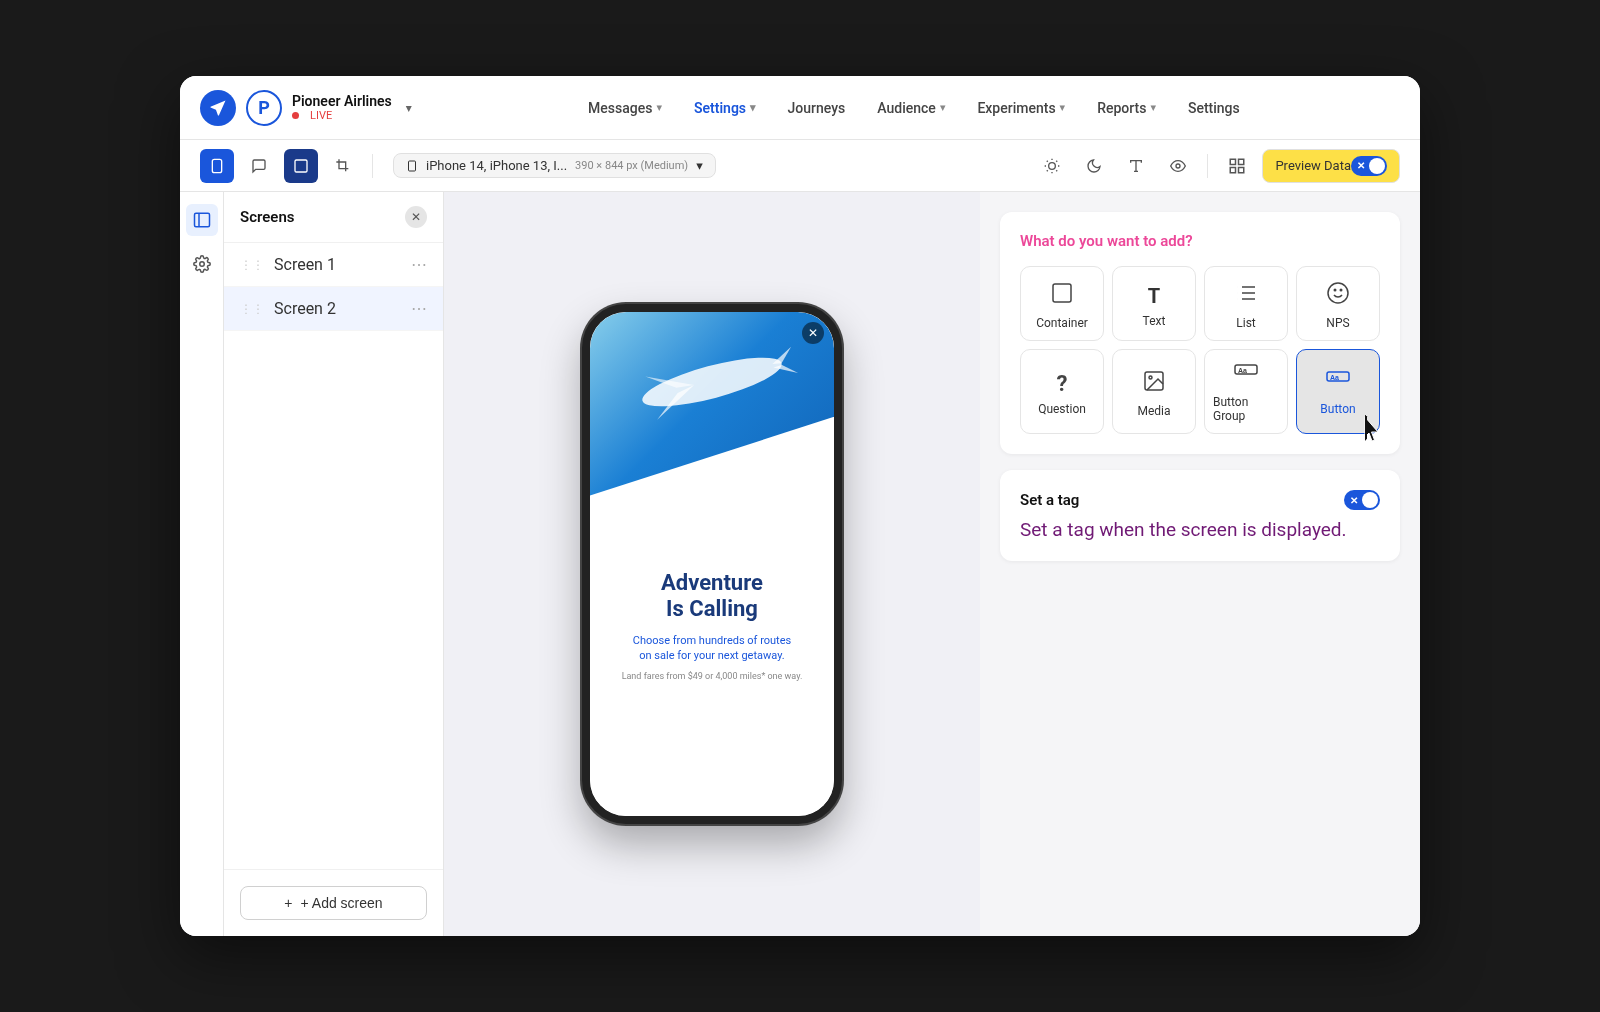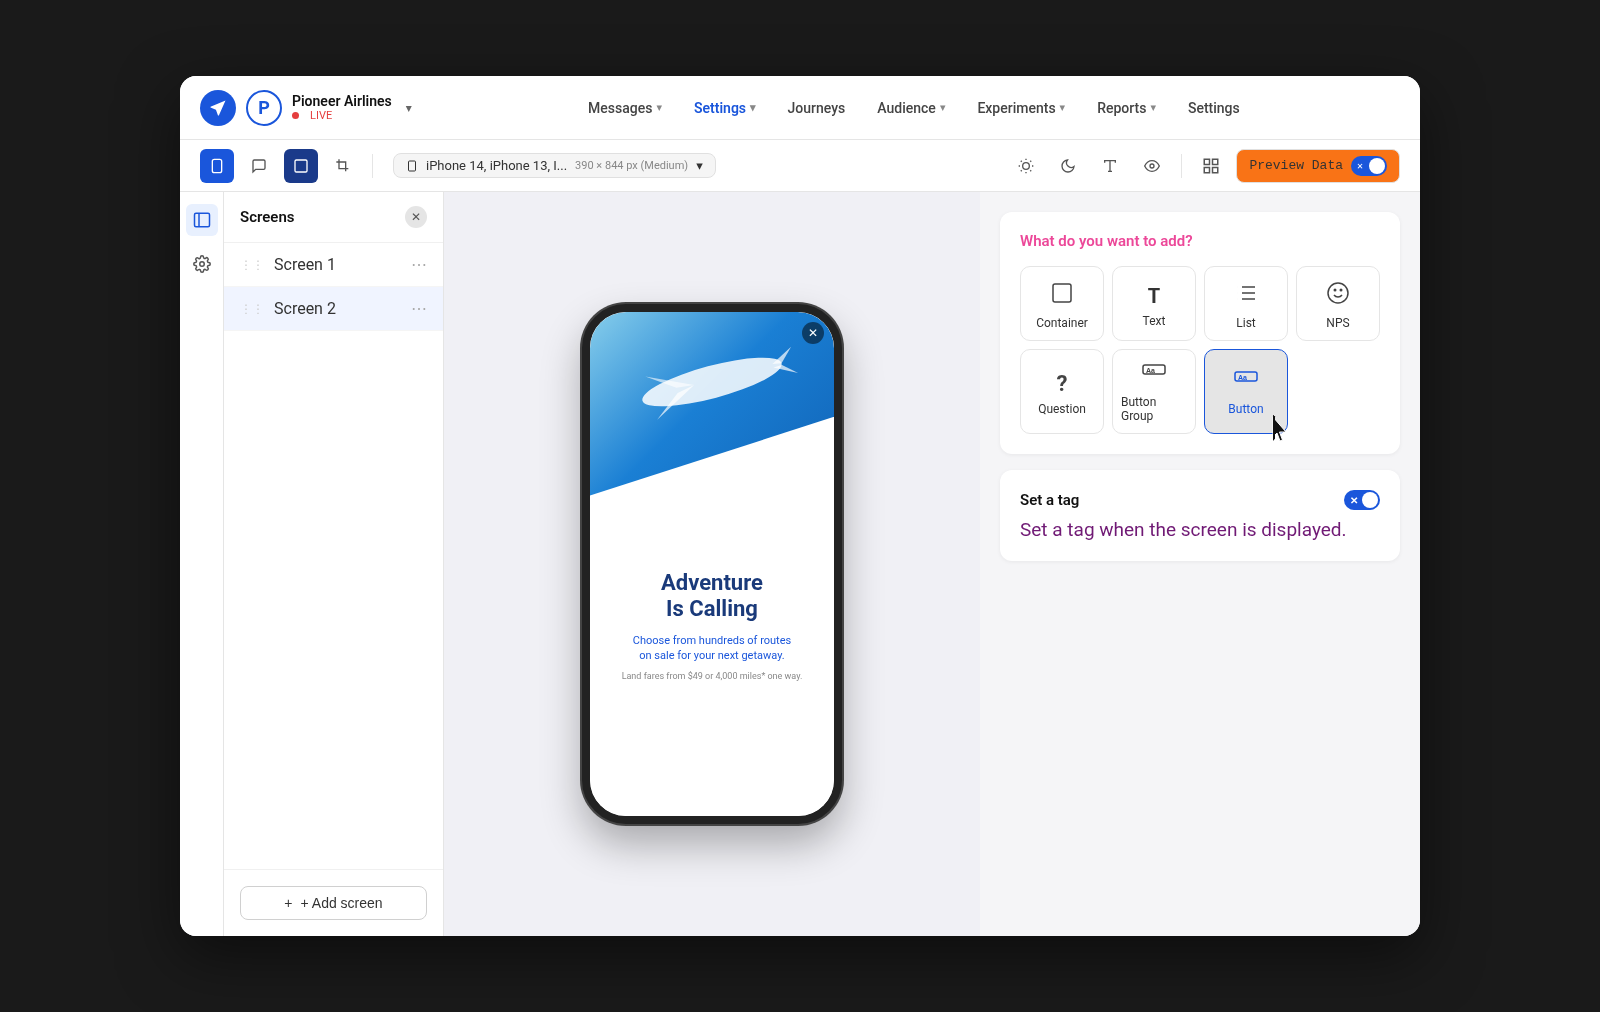--- a/index.html
+++ b/index.html
@@ -163,29 +163,27 @@
     }
     .toolbar-right {
       display: flex;
       align-items: center;
       gap: 8px;
       margin-left: auto;
     }
     .preview-data-btn {
       display: flex;
       align-items: center;
-      gap: 8px;
-      background: #f97316;
+      background: #fde047;
       border: 1px solid #e0e0e0;
       border-radius: 8px;
       padding: 6px 12px;
       font-size: 13px;
       color: #333;
       cursor: pointer;
-      font-family: Liberation Mono, monospace;
     }
     .toggle-off {
       width: 36px;
       height: 20px;
       background: #1a56db;
       border-radius: 10px;
       position: relative;
       display: flex;
       align-items: center;
       padding: 0 2px;
@@ -759,20 +757,30 @@
               </svg>
             </span>
             <span class="element-label">NPS</span>
           </div>
 
           <div class="element-btn">
             <span class="element-icon" style="font-size:22px;color:#444;font-weight:bold;">?</span>
             <span class="element-label">Question</span>
           </div>
 
+          <div class="element-btn">
+            <span class="element-icon">
+              <svg width="24" height="24" viewBox="0 0 24 24" fill="none" stroke="#444" stroke-width="1.5">
+                <rect x="3" y="3" width="18" height="18" rx="2"></rect>
+                <circle cx="8.5" cy="8.5" r="1.5"></circle>
+                <polyline points="21 15 16 10 5 21"></polyline>
+              </svg>
+            </span>
+            <span class="element-label">Media</span>
+          </div>
 
           <div class="element-btn">
             <span class="element-icon">
               <svg width="24" height="20" viewBox="0 0 24 20" fill="none">
                 <rect x="1" y="1" width="22" height="9" rx="2" stroke="#444" stroke-width="1.5"></rect>
                 <text x="4" y="9" font-size="7" fill="#444" font-family="sans-serif" font-weight="600">Aa</text>
               </svg>
             </span>
             <span class="element-label">Button Group</span>
           </div>

